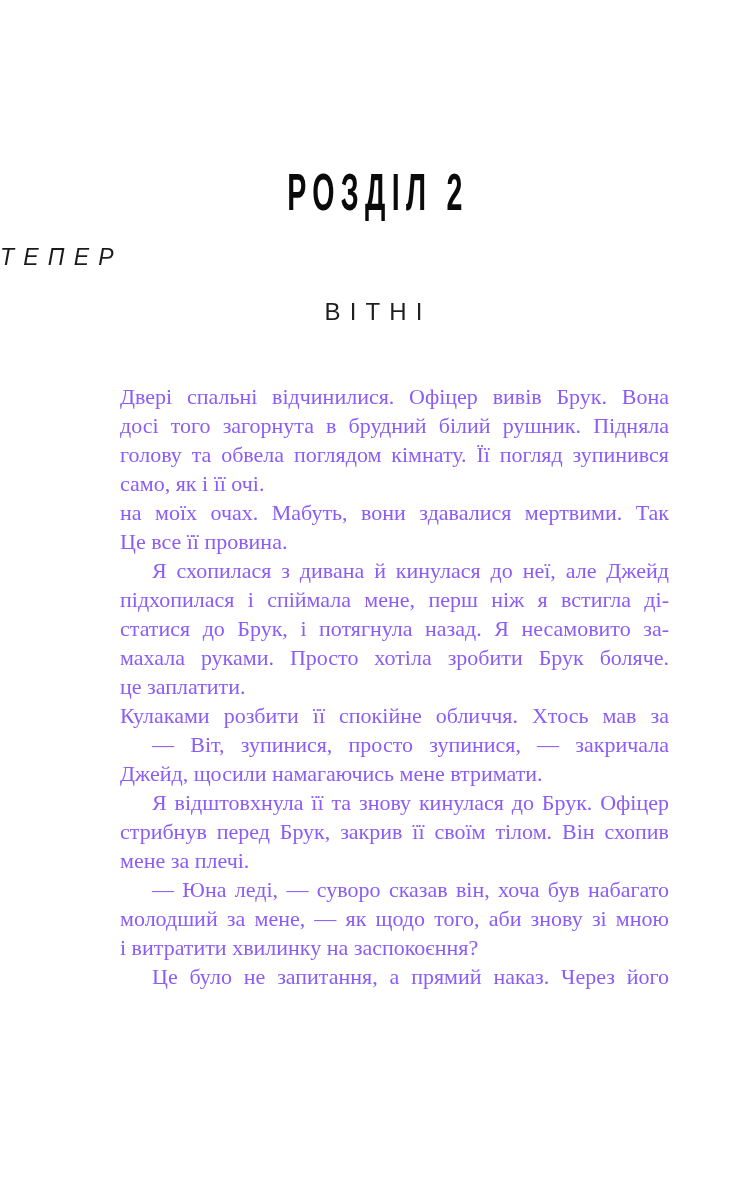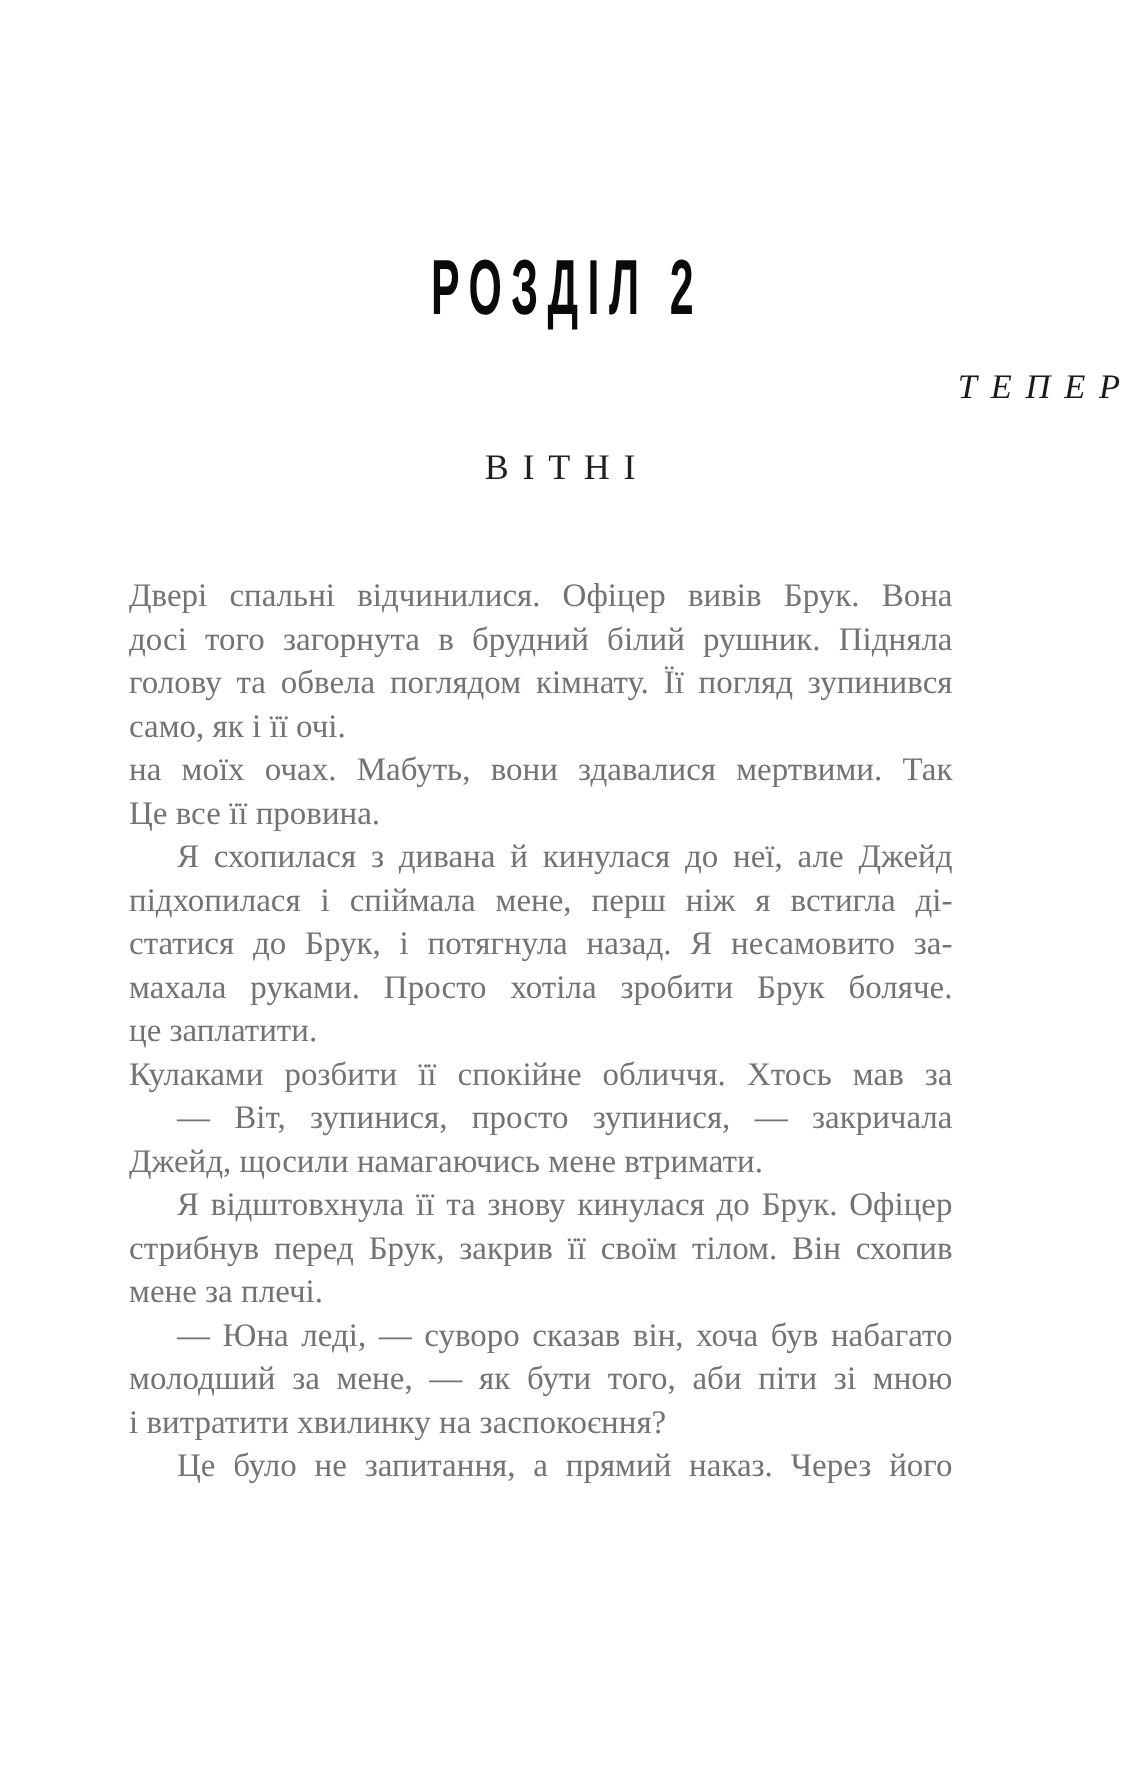--- a/index.html
+++ b/index.html
@@ -31,51 +31,51 @@
     color: #0a0a0a;
     transform: scaleX(0.55);
     transform-origin: 50% 50%;
     white-space: nowrap;
   }
   .section-label {
     position: absolute;
     top: 246px;
     left: 0;
     right: 0;
-    text-align: right;
-    font-family: Liberation Serif, serif;
+    text-align: left;
+    font-family: Liberation Sans, sans-serif;
     font-style: italic;
     font-size: 23px;
     line-height: 1;
     letter-spacing: 0.40em;
     color: #1a1a1a;
     white-space: nowrap;
   }
   .narrator-name {
     position: absolute;
     top: 300px;
     left: 0;
     right: 0;
     text-align: center;
-    font-family: Liberation Serif, serif;
+    font-family: Liberation Sans, sans-serif;
     font-weight: normal;
     font-size: 24px;
     line-height: 1;
     letter-spacing: 0.38em;
     color: #1f1f1f;
     white-space: nowrap;
   }
   .body-text {
     position: absolute;
     top: 382px;
-    left: 86px;
+    left: 120px;
     width: 549px;
     font-size: 22px;
     line-height: 29px;
-    color: #737373;
+    color: #8b5cf6;
   }
   .paragraph {
     margin: 0;
     padding: 0;
   }
   .text-line {
     text-align: justify;
     text-align-last: justify;
   }
   .text-line.last {
@@ -131,21 +131,21 @@
         <div class="text-line indent">— Віт, зупинися, просто зупинися, — закричала</div>
         <div class="text-line last">Джейд, щосили намагаючись мене втримати.</div>
       </div>
       <div class="paragraph">
         <div class="text-line indent">Я відштовхнула її та знову кинулася до Брук. Офіцер</div>
         <div class="text-line">стрибнув перед Брук, закрив її своїм тілом. Він схопив</div>
         <div class="text-line last">мене за плечі.</div>
       </div>
       <div class="paragraph">
         <div class="text-line indent">— Юна леді, — суворо сказав він, хоча був набагато</div>
-        <div class="text-line">молодший за мене, — як бути того, аби піти зі мною</div>
+        <div class="text-line">молодший за мене, — як щодо того, аби знову зі мною</div>
         <div class="text-line last">і витратити хвилинку на заспокоєння?</div>
       </div>
       <div class="paragraph">
         <div class="text-line indent">Це було не запитання, а прямий наказ. Через його</div>
       </div>
     </div>
 
   <div class="page-number">15</div>
 
 </div>

